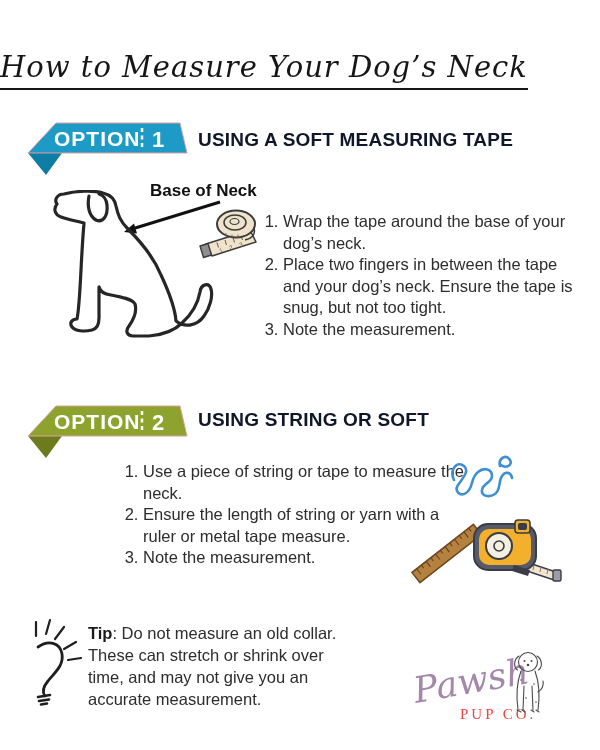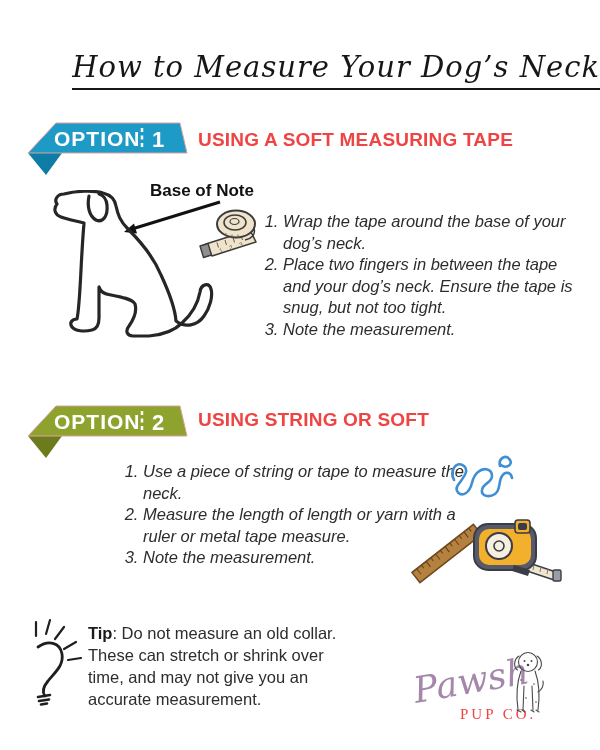--- a/index.html
+++ b/index.html
@@ -1,36 +1,36 @@
 <!DOCTYPE html>
 <html><head>
 <meta charset="utf-8">
 <style>
   html,body{margin:0;padding:0;background:#ffffff;}
   .page{position:relative;width:600px;height:750px;background:#ffffff;
         font-family:"Liberation Sans",sans-serif;overflow:hidden;color:#2d2d2d;}
 
   
-  .title-wrap{position:absolute;top:50px;left:0;width:100%;text-align:right;}
+  .title-wrap{position:absolute;top:50px;left:0;width:100%;text-align:left;}
   .title-text{display:inline-block;font-family:"DejaVu Serif",serif;font-style:italic;
         font-size:29px;color:#161616;letter-spacing:1px;
         border-bottom:2.5px solid #161616;padding-bottom:4px;}
 
   
   .banner{position:absolute;left:20px;width:175px;height:58px;}
   .banner svg{display:block;}
   .banner-label{font-family:"Liberation Sans",sans-serif;font-weight:bold;}
 
   .section-heading{position:absolute;left:198px;font-size:19px;font-weight:800;
-        color:#ef4444;letter-spacing:0.2px;white-space:nowrap;}
+        color:#0f172a;letter-spacing:0.2px;white-space:nowrap;}
 
   
   ol.steps{position:absolute;margin:0;padding-left:20px;font-size:16.5px;
         line-height:21.5px;color:#2d2d2d;}
-  ol.steps li{margin:0;padding:0;font-style:italic;}
+  ol.steps li{margin:0;padding:0;}
 
   .base-label{position:absolute;left:150px;top:181px;font-size:17px;font-weight:800;color:#101010;}
 
   
   .tip-text{position:absolute;left:88px;top:612px;width:268px;font-size:16.5px;
         line-height:22px;color:#2d2d2d;margin-top:10px;}
   .tip-text b{color:#1a1a1a;}
 
   
   .logo{position:absolute;left:405px;top:648px;width:185px;height:95px;}
@@ -54,21 +54,21 @@
     <svg width="175" height="58" viewBox="0 0 175 58">
       <polygon points="8,33 42,33 26,55" fill="#0d7da5"></polygon>
       <polygon points="36,3 160,3 167,33 8,33" stroke-width="1" stroke="#dca0a0" fill="#1d9bc6"></polygon>
       <text x="34" y="26" font-size="21" font-weight="bold" letter-spacing="1" fill="#ffffff" class="banner-label">OPTION</text>
       <line x1="122" y1="8" x2="122" y2="29" stroke="#ffffff" stroke-width="2.5" stroke-dasharray="4 3.5"></line>
       <text x="132" y="27" font-size="22" font-weight="bold" fill="#ffffff" class="banner-label">1</text>
     </svg>
   </div>
   <div class="section-heading" style="top:129px;">USING A SOFT MEASURING TAPE</div>
 
-  <div class="base-label">Base of Note</div>
+  <div class="base-label">Base of Neck</div>
 
   <svg class="abs" style="left:112px;top:196px;" width="115" height="45" viewBox="0 0 115 45">
     <line x1="108" y1="6" x2="20" y2="33" stroke="#111111" stroke-width="3"></line>
     <polygon points="12,36 22,27.5 25,37.5" fill="#111111"></polygon>
   </svg>
 
   <svg class="abs" style="left:48px;top:190px;" width="170" height="155" viewBox="0 0 170 155">
     <g fill="none" stroke="#262626" stroke-width="3.2" stroke-linecap="round" stroke-linejoin="round">
       <path d="M 9 14
                C 6 10, 9 4, 16 4
@@ -132,21 +132,21 @@
       <polygon points="36,3 160,3 167,33 8,33" stroke-width="1" stroke="#dca0a0" fill="#8da32e"></polygon>
       <text x="34" y="26" font-size="21" font-weight="bold" letter-spacing="1" fill="#ffffff" class="banner-label">OPTION</text>
       <line x1="122" y1="8" x2="122" y2="29" stroke="#ffffff" stroke-width="2.5" stroke-dasharray="4 3.5"></line>
       <text x="132" y="27" font-size="22" font-weight="bold" fill="#ffffff" class="banner-label">2</text>
     </svg>
   </div>
   <div class="section-heading" style="top:409px;">USING STRING OR SOFT</div>
 
   <ol class="steps" style="left:123px;top:461px;width:325px;">
     <li>Use a piece of string or tape to measure the neck.</li>
-    <li>Measure the length of length or yarn with a ruler or metal tape measure.</li>
+    <li>Ensure the length of string or yarn with a ruler or metal tape measure.</li>
     <li>Note the measurement.</li>
   </ol>
 
   <svg class="abs" style="left:448px;top:452px;" width="70" height="55" viewBox="0 0 70 55">
     <g fill="none" stroke-width="2.6" stroke-linecap="round" stroke="#3f8fd4">
       <path d="M 6 28 C 1 18, 9 8, 16 14 C 22 19, 14 27, 10 33 C 6 39, 12 45, 18 41
                C 26 36, 22 26, 30 20 C 36 15, 44 17, 44 24 C 44 31, 35 31, 34 38
                C 33 44, 41 46, 47 42 C 53 38, 50 30, 54 24 C 57 19, 63 20, 64 26"></path>
       <path d="M 52 14 C 50 6, 58 2, 62 8 C 65 13, 58 17, 53 13"></path>
     </g>

